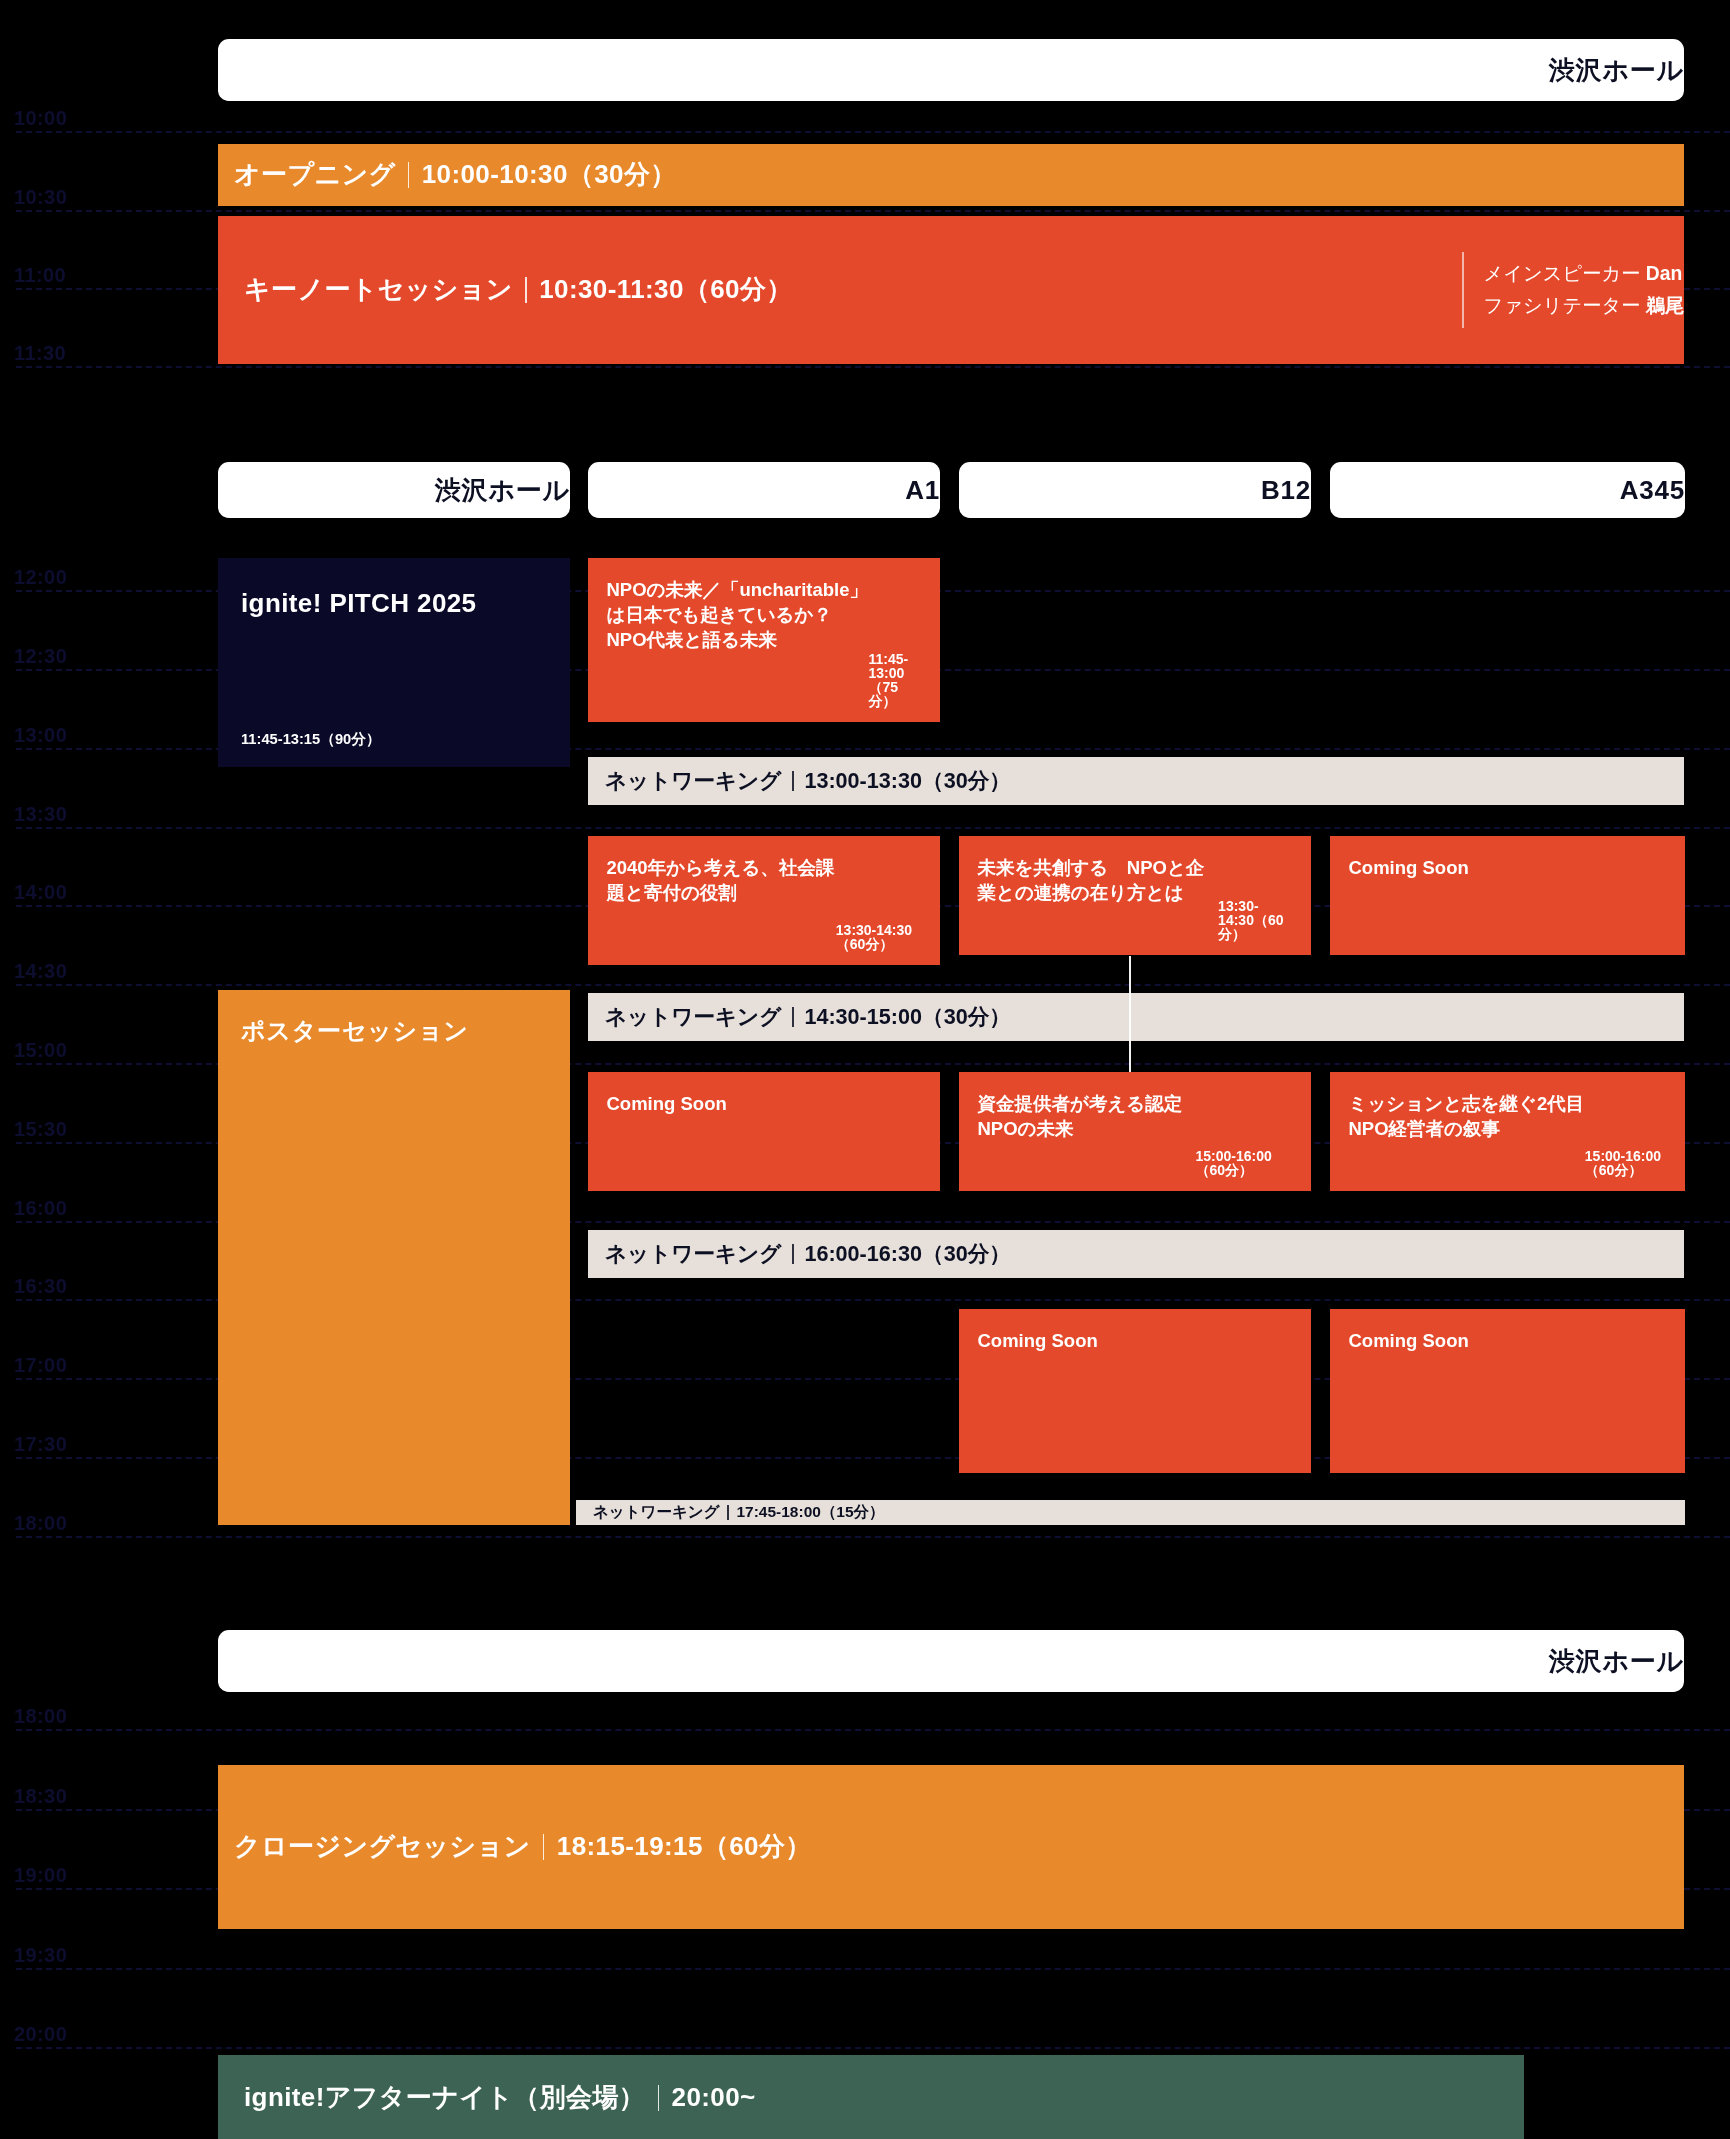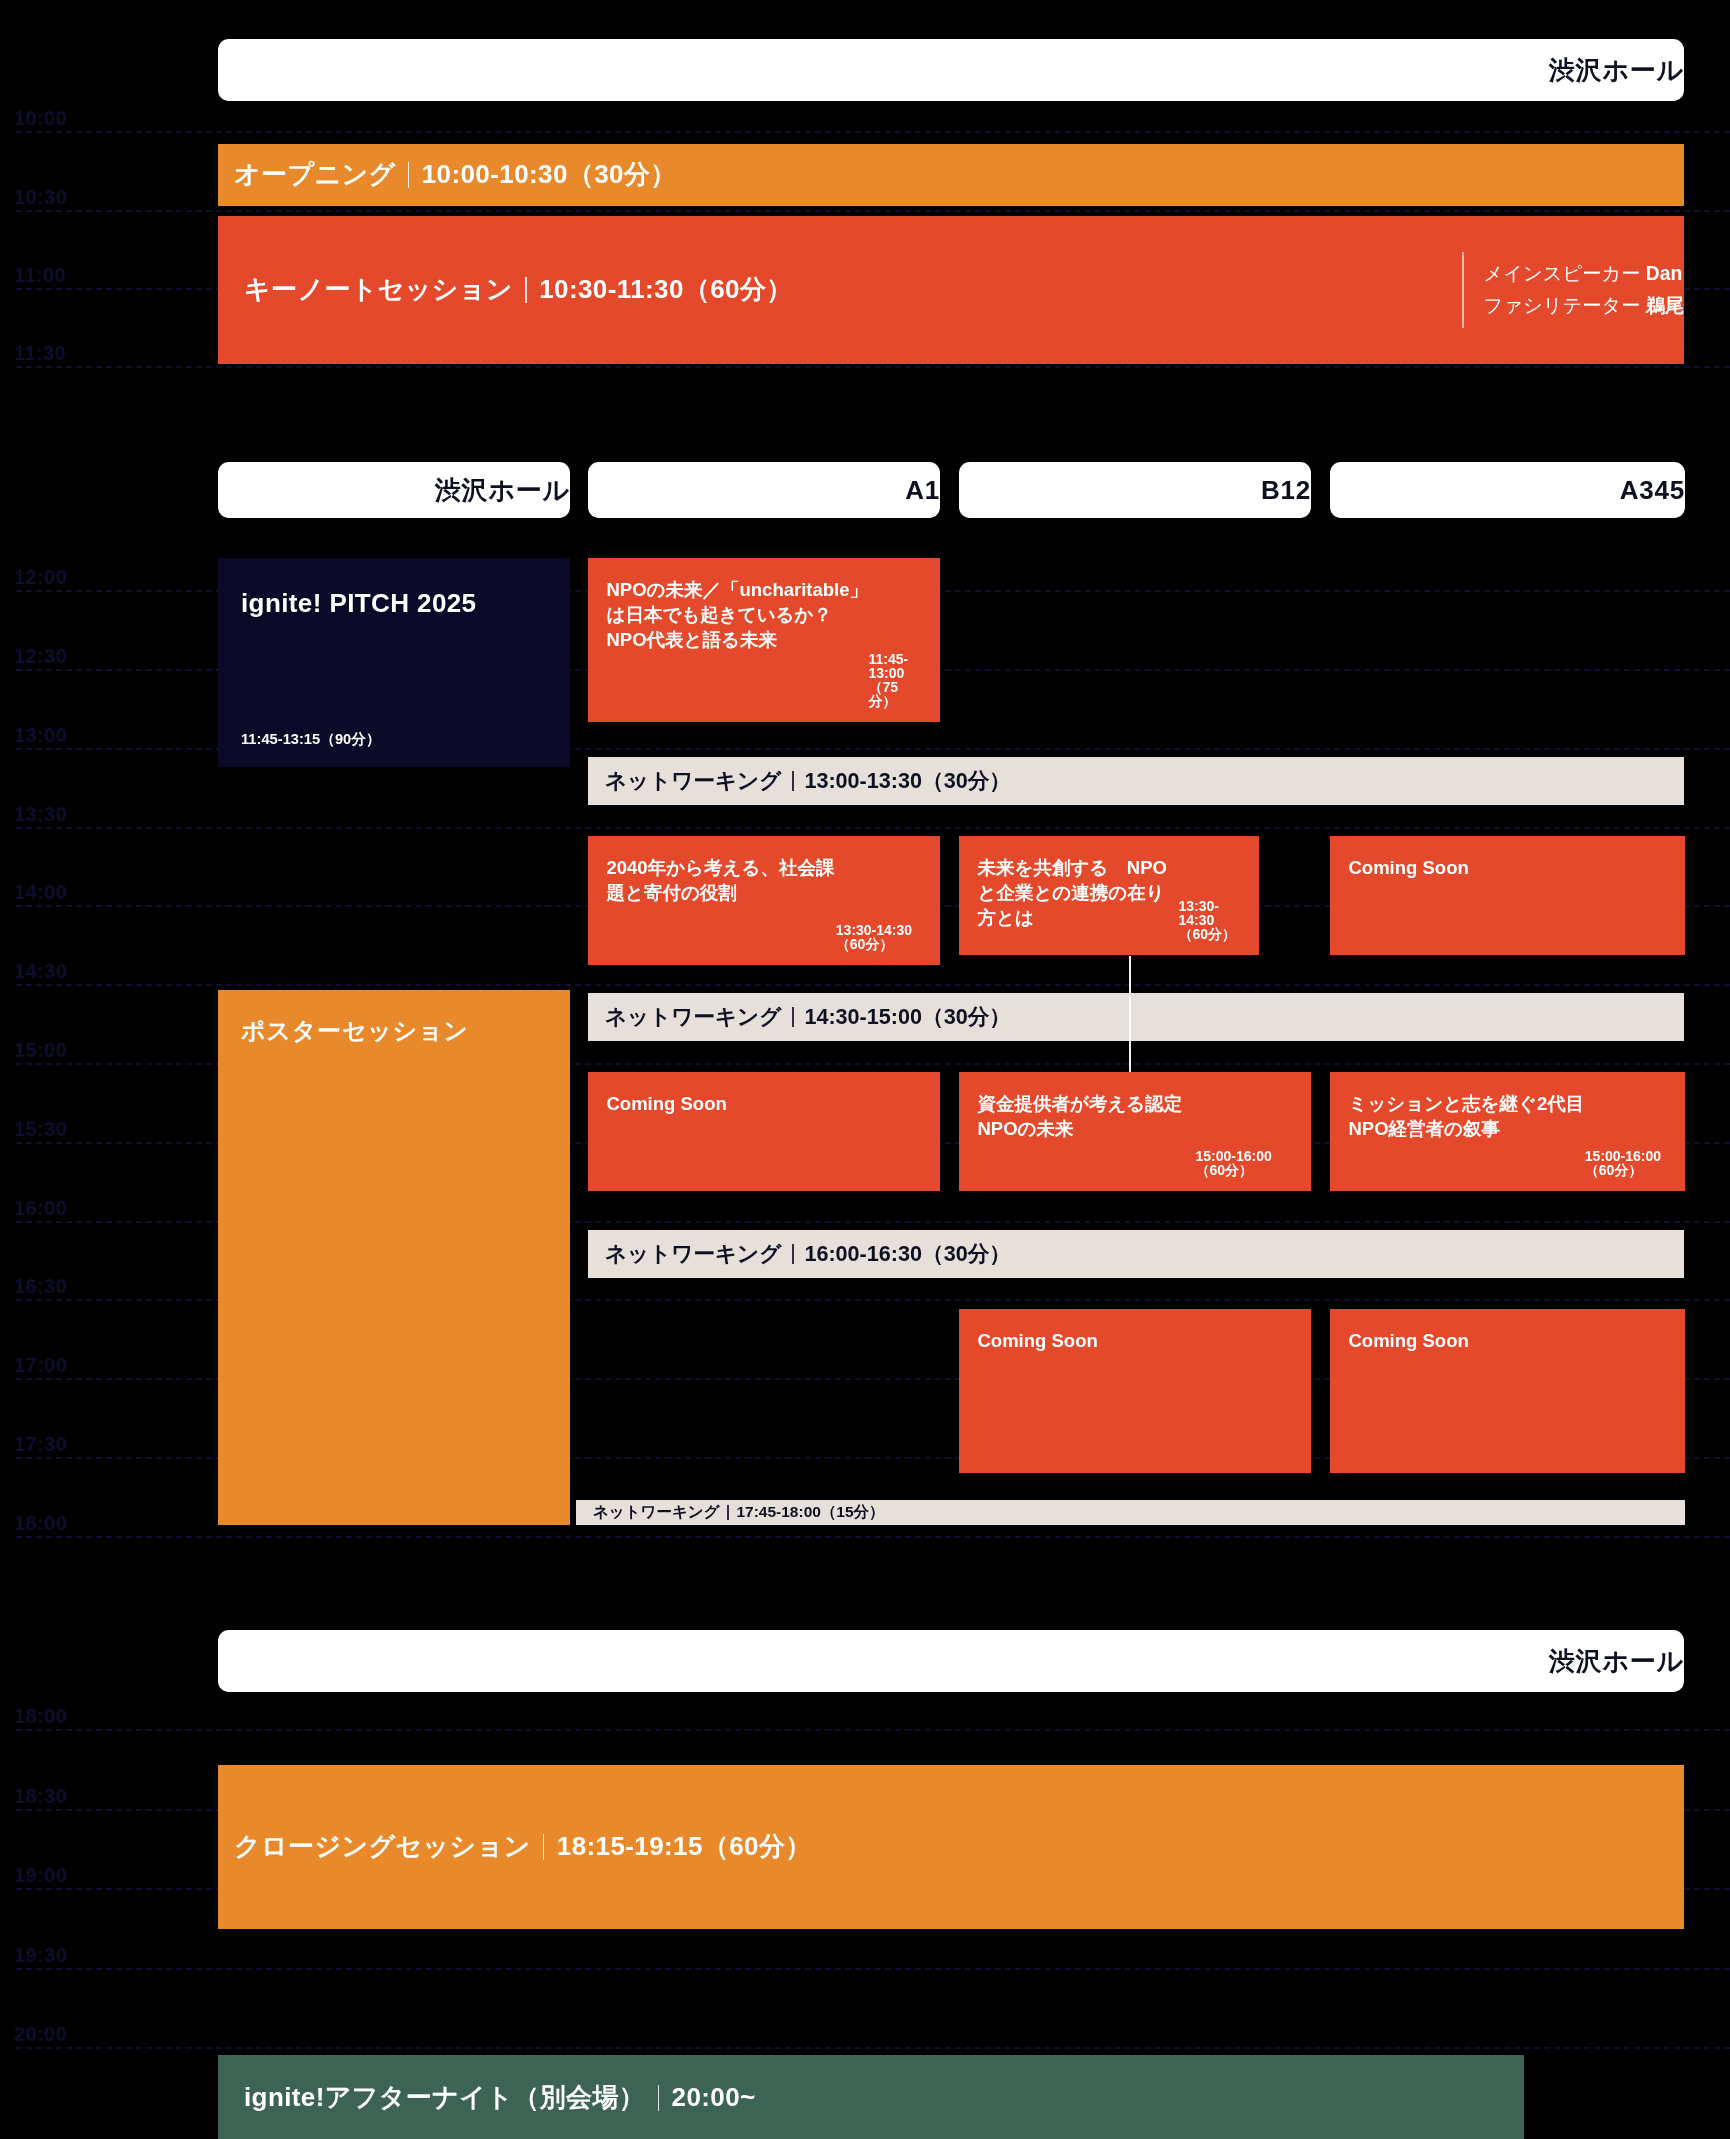--- a/index.html
+++ b/index.html
@@ -217,21 +217,21 @@
   <div class="blk net" style="left:588px;top:757px;width:1096px;height:48px">
     <span class="title">ネットワーキング</span>
     <span class="sep"></span>
     <span class="title">13:00-13:30（30分）</span>
   </div>
 
   <div class="blk c-red card" style="left:588px;top:836px;width:352px;height:129px">
     <div class="title">2040年から考える、社会課題と寄付の役割</div>
     <div class="time">13:30-14:30（60分）</div>
   </div>
-  <div class="blk c-red card" style="left:959px;top:836px;width:300px;height:119px">
+  <div class="blk c-red card" style="left:959px;top:836px;width:352px;height:119px">
     <div class="title">未来を共創する　NPOと企業との連携の在り方とは</div>
     <div class="time">13:30-14:30（60分）</div>
   </div>
   <div class="blk c-red card" style="left:1330px;top:836px;width:355px;height:119px">
     <div class="title">Coming Soon</div>
     <div class="time"></div>
   </div>
 
   <div class="blk net" style="left:588px;top:993px;width:1096px;height:48px">
     <span class="title">ネットワーキング</span>

